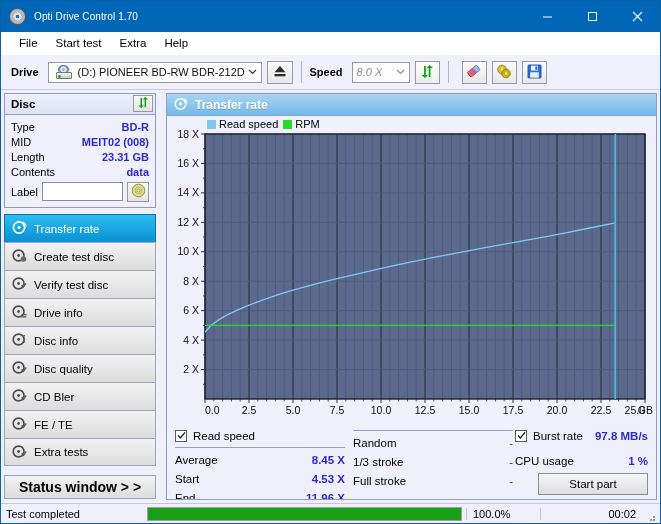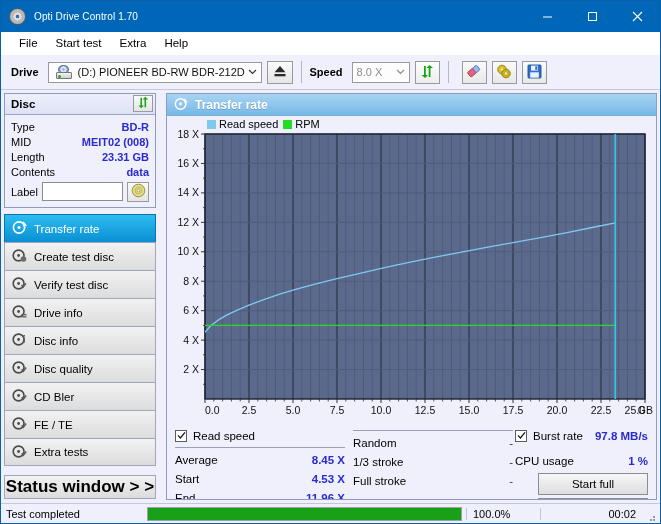--- a/index.html
+++ b/index.html
@@ -75,21 +75,21 @@
   .drive-ico .body{position:absolute;left:0;bottom:0;width:16px;height:7px;background:linear-gradient(#f4f4f4,#cfcfcf);border:1px solid #777;box-sizing:border-box;border-radius:1px;}
   .drive-ico .disc{position:absolute;left:2px;top:0px;width:11px;height:9px;border-radius:50%;background:radial-gradient(circle,#9fb9de 0 22%,#d9e4f2 23% 55%,#7d9bc4 56% 100%);border:1px solid #55749c;box-sizing:border-box;}
   .drive-ico .led{position:absolute;left:2px;bottom:1px;width:3px;height:3px;background:#2ca02c;border-radius:50%;}
   .eject-btn{
     width:26px;height:23px;margin-left:5px;
     background:linear-gradient(#fbfbfb,#e6e6e6);
     border:1px solid #9a9a9a;box-sizing:border-box;
     display:flex;align-items:center;justify-content:center;
   }
   .speed-combo{width:58px;}
-  .speed-combo .cbtext{color:#8d8d8d;}
+  .speed-combo .cbtext{color:#8d8d8d;font-style:italic;}
   .tb-sep{width:1px;height:22px;background:#b6b6c8;margin:0 8px;}
   .iconbtn{
     width:25px;height:23px;margin-left:5px;
     background:linear-gradient(#fbfbfb,#e8e8e8);
     border:1px solid #9a9a9a;box-sizing:border-box;
     display:flex;align-items:center;justify-content:center;
   }
   .iconbtn.flat{background:linear-gradient(#fdfdfd,#ededed);}
   
   .body-area{flex:1 1 auto;display:flex;position:relative;background:#eff0fb;overflow:hidden;}
@@ -139,21 +139,21 @@
   .navbtn:last-child{border-bottom:1px solid #9ea5bd;}
   .navbtn.active{
     background:linear-gradient(#2dbdf0,#0a8fd4);
     color:#ffffff;border-color:#0a74ad;
   }
   .status-window{
     margin-top:auto;margin-bottom:4px;width:152px;height:24px;
     background:linear-gradient(#f2f2f2,#dcdcdc);
     border:1px solid #9ea5bd;box-sizing:border-box;
     display:flex;align-items:center;justify-content:center;
-    font-size:17px;font-weight:bold;color:#000;
+    font-size:14px;font-weight:bold;color:#000;
   }
   
   .main{
     flex:1 1 auto;margin:3px 3px 3px 1px;
     border:1px solid #8f9bc4;box-sizing:border-box;background:#eff0fb;
     display:flex;flex-direction:column;overflow:hidden;
   }
   .panel-head{
     height:21px;flex:0 0 auto;
     background:linear-gradient(#a9d4f2,#76b8e8);
@@ -716,21 +716,20 @@
                   <path d="M1 4.4 L3.4 7 L8 1.4" fill="none" stroke="#111" stroke-width="1.2"></path>
                 </svg>
             </span>
             <span>Burst rate</span>
             <span class="v" style="margin-left:auto;color:#2a2ad0;font-weight:bold;">97.8 MB/s</span>
           </div>
           <div class="srow" style="margin-top:7px;">
             <span class="k">CPU usage</span>
             <span class="v">1 %</span>
           </div>
-          <div class="act-btn">Start full</div>
           <div class="act-btn">Start part</div>
         </div>
       </div>
     </div>
   </div>
 
   <div class="statusbar">
     <div class="sb-text">Test completed</div>
     <div class="sb-prog">
       <div class="fill" id="prog-fill" style="width: 100%;"></div>

